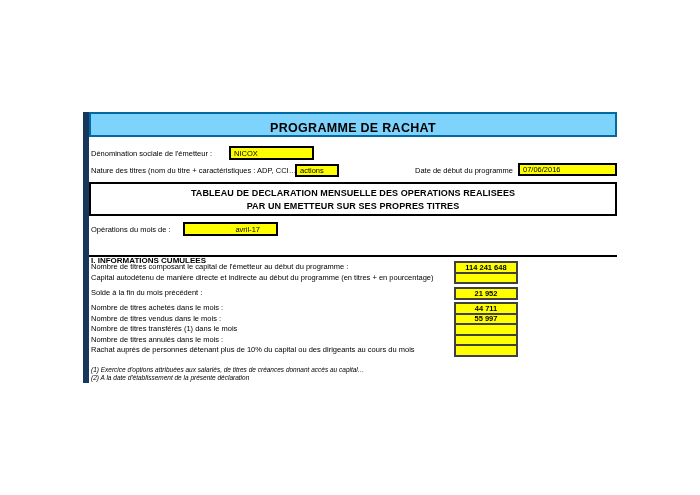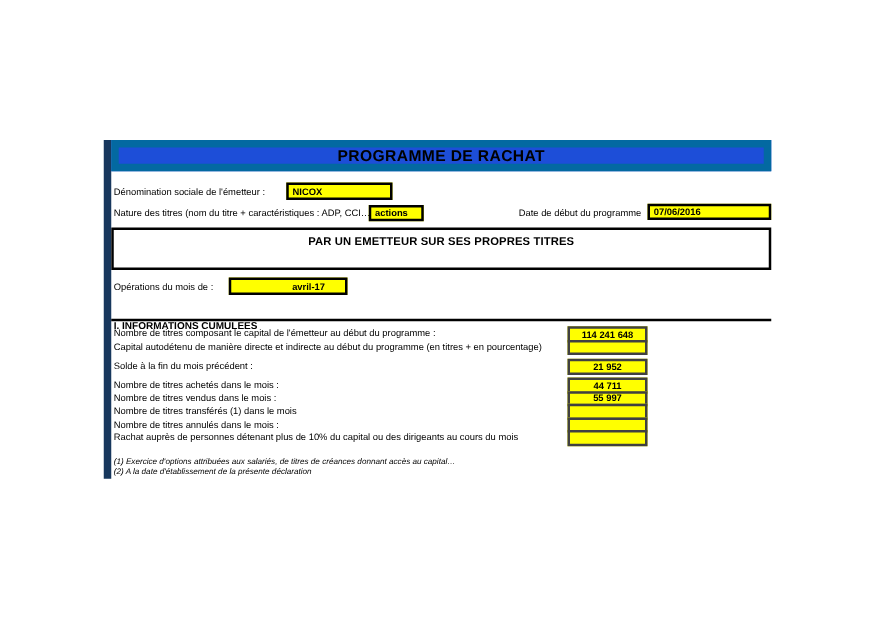--- a/index.html
+++ b/index.html
@@ -7,28 +7,28 @@
     width:700px;height:495px;position:relative;background:#ffffff;
     font-family:"Liberation Sans","DejaVu Sans",sans-serif;color:#000;
     overflow:hidden;
   }
   .abs{position:absolute;}
   
   .accent-bar{left:83px;top:112px;width:6px;height:271px;background:#17375D;}
   
   .banner{
     left:89px;top:112px;width:528px;height:25px;box-sizing:border-box;
-    background:#1d4ed8;border:6px solid #0369a1;
-    display:flex;align-items:flex-start;justify-content:center;
+    background:#7dd3fc;border:2px solid #0369a1;
+    display:flex;align-items:flex-end;justify-content:center;
   }
   .banner-text{font-size:12.5px;font-weight:bold;letter-spacing:.3px;}
   .label{font-size:7.5px;line-height:9px;white-space:nowrap;}
   .field{
     box-sizing:border-box;background:#FFFF00;border:2px solid #000;
-    font-size:7.5px;font-weight:bold;display:flex;align-items:center;
+    font-size:7.5px;font-weight:normal;display:flex;align-items:center;
     padding:0 3px;white-space:nowrap;
   }
   .field.right{justify-content:flex-end;padding-right:16px;}
   
   .decl-box{
     left:89px;top:182px;width:528px;height:34px;box-sizing:border-box;
     background:#fff;border:2px solid #000;text-align:center;padding-top:3px;
   }
   .decl-line{font-size:9px;font-weight:bold;line-height:12.5px;letter-spacing:.1px;}
   .section-title{font-size:8px;font-weight:bold;white-space:nowrap;}
@@ -53,20 +53,21 @@
 
 <div class="abs label" style="left:91px;top:149px;">Dénomination sociale de l'émetteur :</div>
 <div class="abs field" style="left:229px;top:146px;width:85px;height:14px;">NICOX</div>
 
 <div class="abs label" style="left:91px;top:166px;">Nature des titres (nom du titre + caractéristiques : ADP, CCI…)</div>
 <div class="abs field" style="left:295px;top:164px;width:44px;height:13px;">actions</div>
 <div class="abs label" style="left:415px;top:166px;">Date de début du programme</div>
 <div class="abs field" style="left:518px;top:163px;width:99px;height:13px;">07/06/2016</div>
 
 <div class="abs decl-box">
+  <div class="decl-line">TABLEAU DE DECLARATION MENSUELLE DES OPERATIONS REALISEES</div>
   <div class="decl-line">PAR UN EMETTEUR SUR SES PROPRES TITRES</div>
 </div>
 
 <div class="abs label" style="left:91px;top:225px;">Opérations du mois de :</div>
 <div class="abs field right" style="left:183px;top:222px;width:95px;height:14px;">avril-17</div>
 
 <div class="abs section-title" style="left:91px;top:256px;">I. INFORMATIONS CUMULEES</div>
 <div class="abs divider"></div>
 
 <div class="abs label" style="left:91px;top:262px;">Nombre de titres composant le capital de l'émetteur au début du programme :</div>

